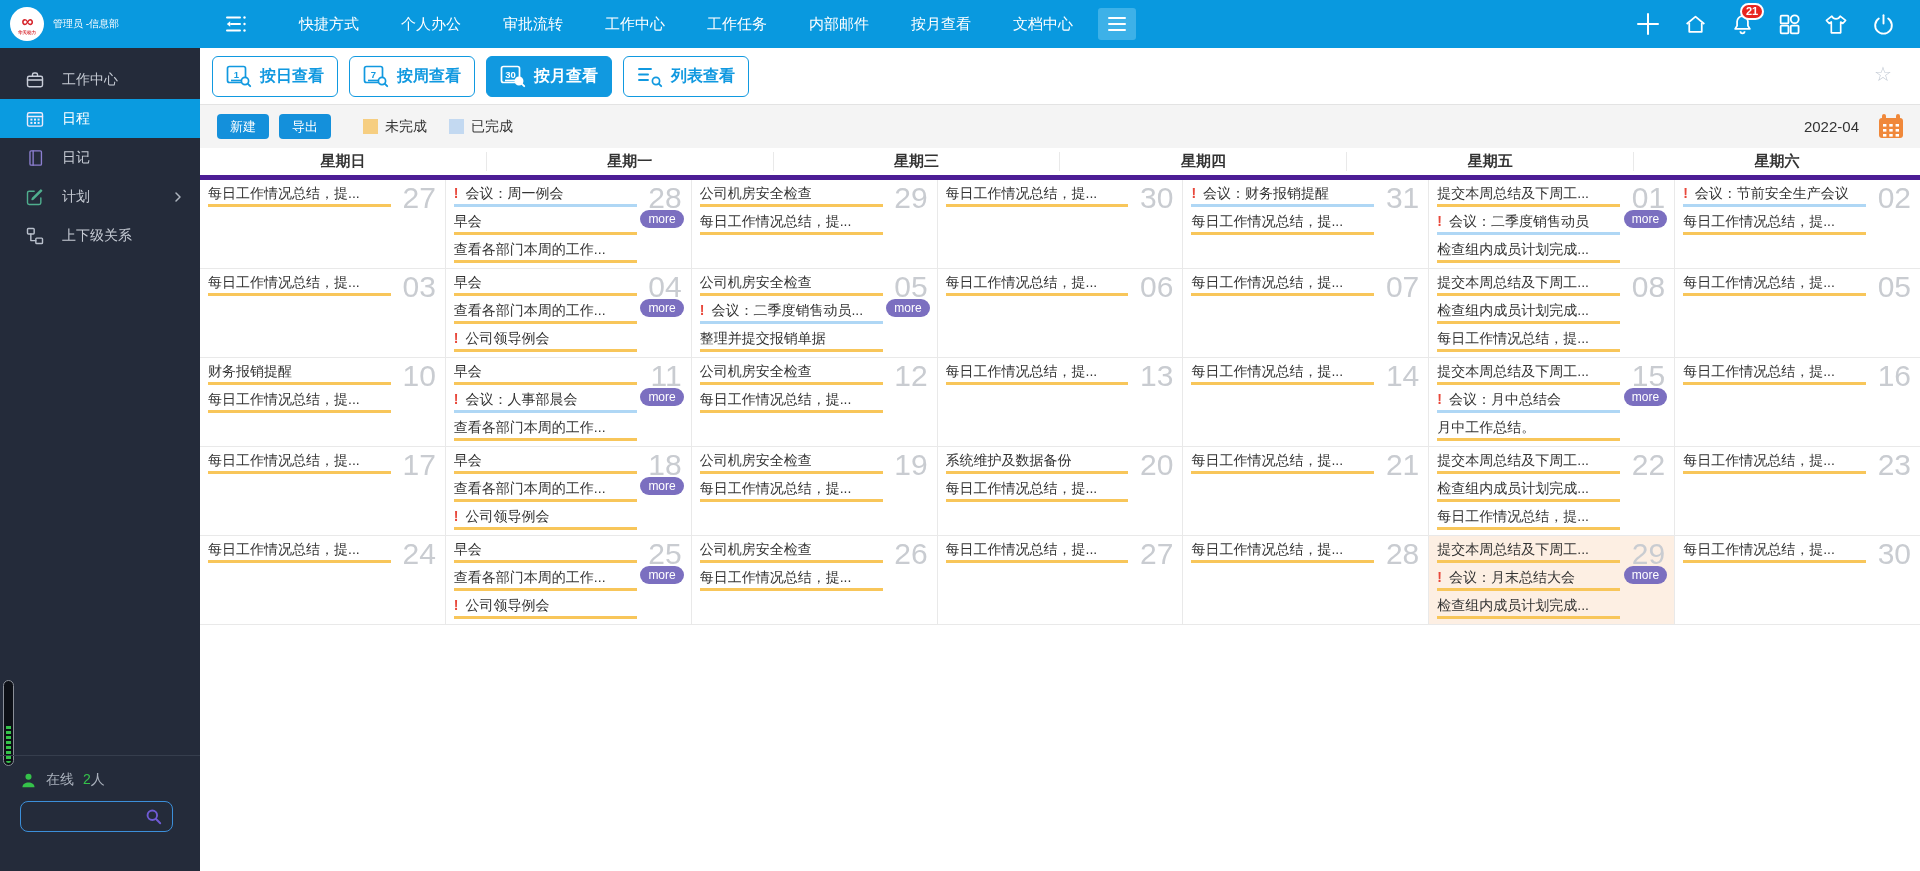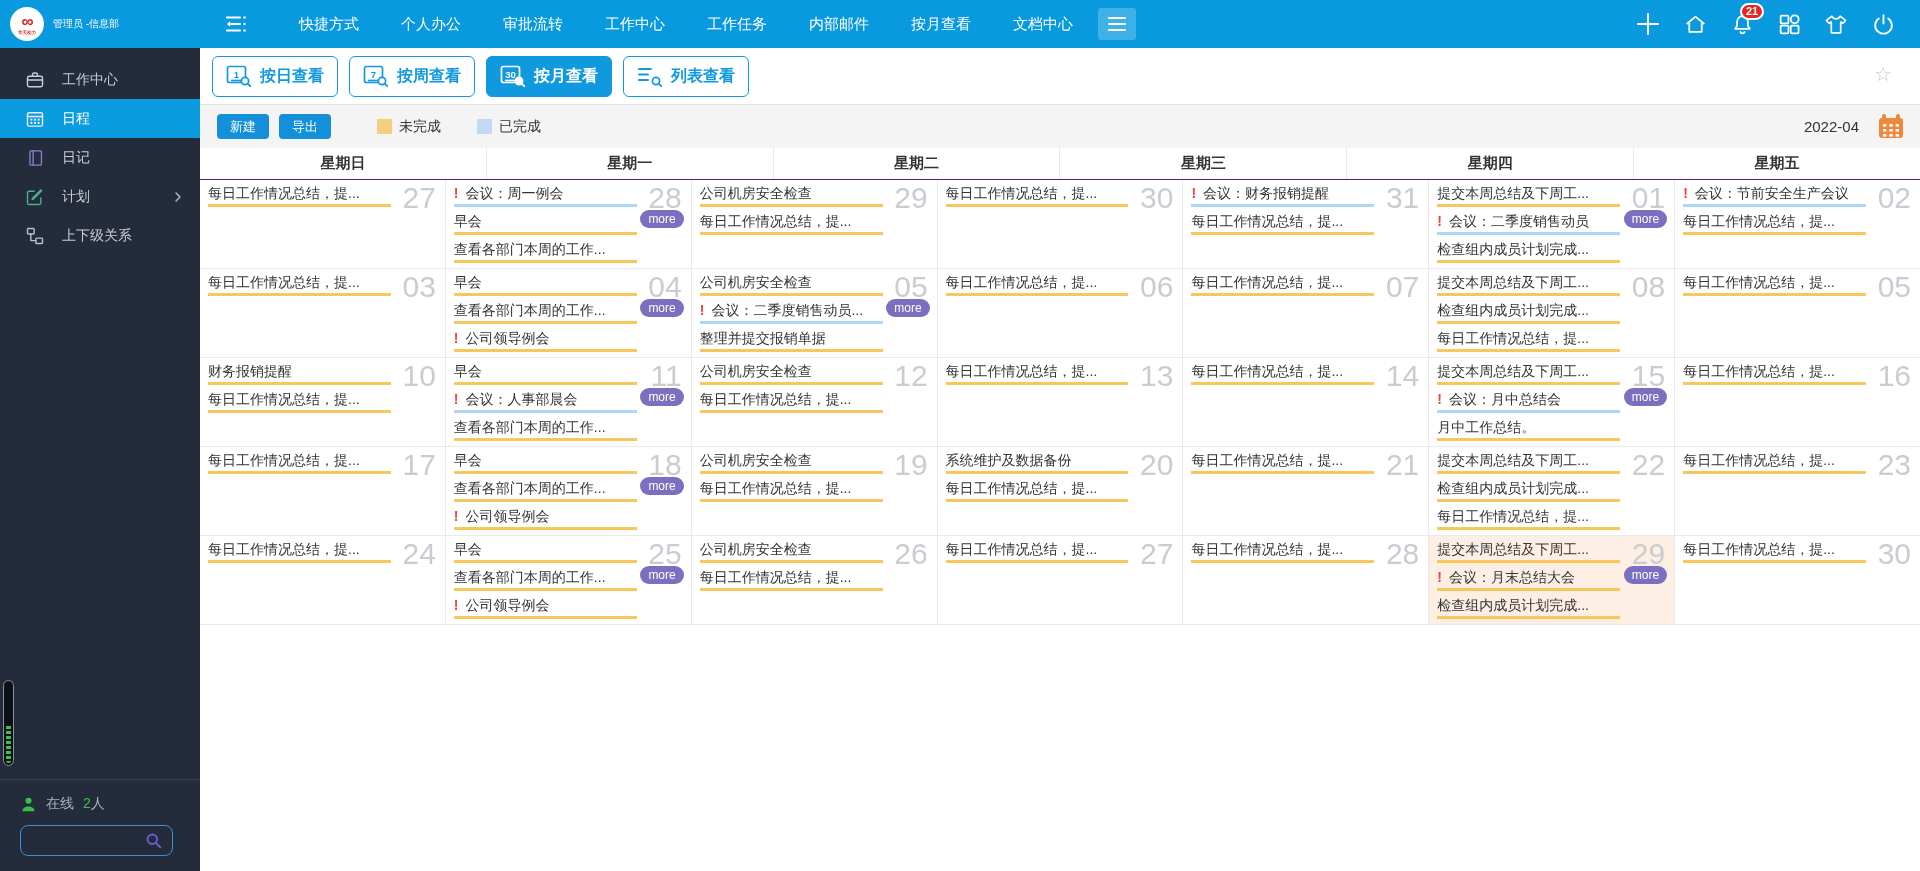--- a/index.html
+++ b/index.html
@@ -30,44 +30,44 @@
   .sidebar { width:200px; flex-shrink:0; background:#242B3A; color:#C6CBD4; position:relative; }
   .side-list { padding-top:12px; }
   .side-item { display:flex; align-items:center; height:39px; padding-left:25px; font-size:14px; cursor:pointer; }
   .side-item .icon { width:20px; display:flex; justify-content:center; margin-right:17px; }
   .side-item.active { background:#0A9BE0; color:#fff; }
   .side-item .chev { margin-left:auto; margin-right:16px; display:flex; }
   .gauge { position:absolute; left:3px; top:632px; width:11px; height:86px; border:1px solid #8a8f98;
            border-radius:6px; background:#0d1016; overflow:hidden; }
   .gauge .fill { position:absolute; left:2px; right:2px; bottom:2px; height:37px;
            background:repeating-linear-gradient(180deg,#35C24A 0 3px,#0d1016 3px 5px); border-radius:0 0 4px 4px;}
-  .side-footer { position:absolute; bottom:0; left:0; right:0; height:92px; border-top:1px solid #363E4D; padding:15px 0 0 20px; }
+  .side-footer { position:absolute; bottom:0; left:0; right:0; height:116px; border-top:1px solid #363E4D; padding:15px 0 0 20px; }
   .online { display:flex; align-items:center; gap:9px; font-size:14px; color:#A9B0BB; }
   .online .count { color:#35C24A; }
   .search-box { margin-top:12px; width:153px; height:31px; border:1px solid #3C8FD9; border-radius:8px;
            display:flex; align-items:center; padding:0 9px; }
   .search-box input { flex:1; min-width:0; background:transparent; border:none; outline:none; color:#DFE3EA; font-size:13px; }
   
   .main { flex:1; min-width:0; display:flex; flex-direction:column; background:#fff; }
   .viewbar { height:56px; display:flex; align-items:center; padding-left:12px; position:relative; flex-shrink:0; }
   .view-btn { display:flex; align-items:center; gap:8px; border:1px solid #1199E0; color:#1199E0; background:#fff;
            border-radius:6px; height:41px; padding:0 13px; margin-right:11px; font-size:16px; font-weight:bold; cursor:pointer; }
   .view-btn.active { background:#1199E0; color:#fff; }
   .fav-star { position:absolute; right:28px; top:16px; color:#C3CAD4; font-size:20px; cursor:pointer; line-height:1; }
   .actionbar { height:44px; background:#F4F4F4; border-top:1px solid #E3E3E3; display:flex; align-items:center;
            padding:0 1px 0 17px; flex-shrink:0; }
   .act-btn { background:#1490DB; color:#fff; border:none; border-radius:4px; font-size:13px; height:25px;
            padding:0 13px; display:flex; align-items:center; cursor:pointer; margin-right:10px; font-family:inherit; }
-  .legend { display:flex; align-items:center; gap:7px; margin-left:36px; font-size:14px; color:#333; }
+  .legend { display:flex; align-items:center; gap:7px; margin-left:22px; font-size:14px; color:#333; }
   .legend .sw { width:15px; height:15px; }
   .month-label { margin-left:auto; font-size:15px; color:#333; }
   .cal-icon { margin:0 14px 0 18px; display:flex; cursor:pointer; }
   
   .calendar { flex:1; display:flex; flex-direction:column; }
-  .cal-head { display:flex; height:32px; border-bottom:1px solid #4c1d95; flex-shrink:0; }
+  .cal-head { display:flex; height:32px; border-bottom:5px solid #4c1d95; flex-shrink:0;align-items:center; }
   .hcell { flex:1; display:flex; align-items:center; justify-content:center; font-size:15px; font-weight:bold;
            color:#333; border-right:1px solid #E9E9E9; }
   .hcell:last-child { border-right:none; }
   .wrow { display:flex; height:89px; border-bottom:1px solid #E9E9E9; }
   .dcell { flex:1; position:relative; border-right:1px solid #E9E9E9; padding-top:5px; overflow:hidden; }
   .dcell:last-child { border-right:none; }
   .dcell.today { background:var(--today-bg); }
   .dnum { position:absolute; top:3px; right:9px; font-size:30px; color:#C9CCD1; line-height:30px; }
   .event { margin:0 0 6px 8px; width:calc(100% - 62px); font-size:14px; color:#333; line-height:17px;
            padding-bottom:2px; border-bottom:3px solid var(--todo); white-space:nowrap; overflow:hidden; cursor:pointer; }
@@ -368,24 +368,24 @@
               <rect x="12.3" y="21" width="3.4" height="2.6"></rect>
               <rect x="18.6" y="21" width="3.4" height="2.6"></rect>
             </g>
           </svg>
         </span>
     </div>
     <div class="calendar">
       <div class="cal-head" id="calHead">
           <div class="hcell">星期日</div>
           <div class="hcell">星期一</div>
-          <div class="hcell">星期二</div>
           <div class="hcell">星期三</div>
           <div class="hcell">星期四</div>
           <div class="hcell">星期五</div>
+          <div class="hcell">星期六</div>
         </div>
       <div id="calBody">
           <div class="wrow">
             <div class="dcell">
        <div class="dnum">27</div>
        <div class="event todo"><span>每日工作情况总结，提...</span></div>
 
      </div>
             <div class="dcell">
        <div class="dnum">28</div>

